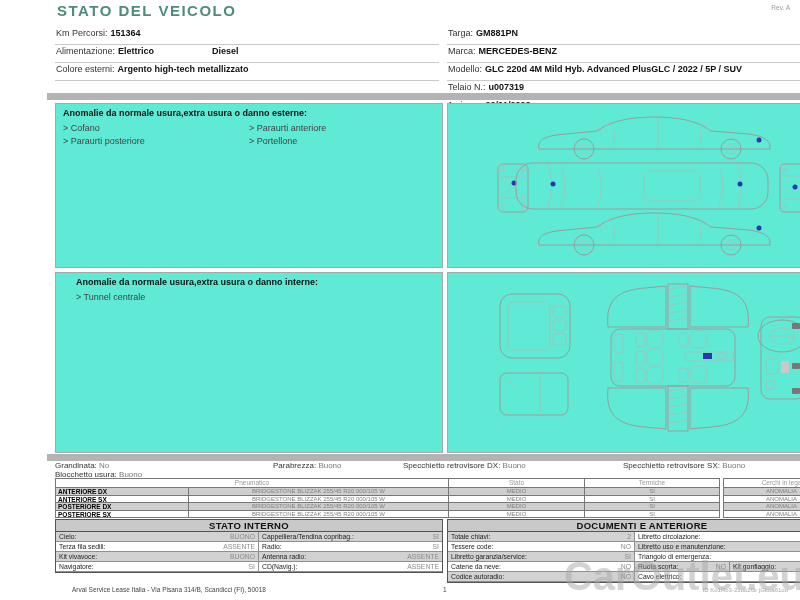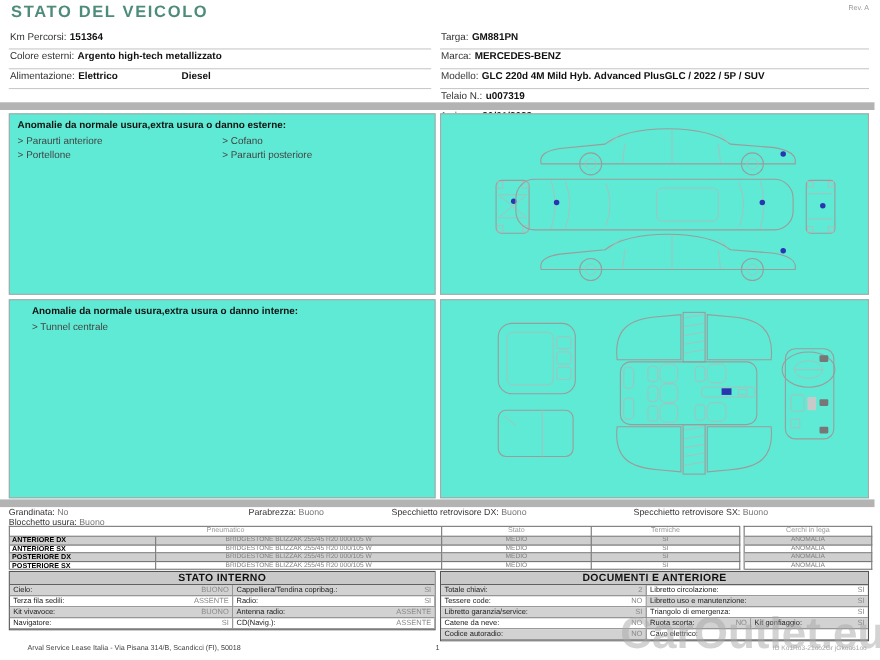--- a/index.html
+++ b/index.html
@@ -1,18 +1,18 @@
 <!DOCTYPE html>
 <html><head>
 <meta charset="utf-8">
 <style>
   * { margin:0; padding:0; box-sizing:border-box; }
   html,body { width:800px; height:600px; }
   body { position:relative; background:#fff; font-family:"Liberation Sans",sans-serif; color:#222; overflow:hidden; }
-  .abs { position:absolute; }
+  .abs { position:absolute;margin-left:47px; }
 
   #page-title { left:10px; top:2px; font-size:15px; font-weight:bold; color:#4d8c7b; letter-spacing:1.5px; }
   #rev-label { right:10px; top:4px; font-size:6.5px; color:#999; }
 
   .info-col { font-size:9px; }
   #info-left  { left:8px;  top:27px; width:384px; }
   #info-right { left:400px; top:27px; width:390px; }
   .inforow { border-bottom:1px solid #c9c9c9; padding:1px 1px 6px 1px; line-height:10px; color:#333; }
   .inforow .val { font-weight:bold; color:#111; margin-left:3px; }
   .inforow .val2 { font-weight:bold; color:#111; margin-left:58px; }
@@ -70,44 +70,44 @@
   .dot { fill:#2a35b0; stroke:none; }
 </style>
 </head>
 <body>
 
 <div class="abs" id="page-title">STATO DEL VEICOLO</div>
 <div class="abs" id="rev-label">Rev. A</div>
 
 <div class="abs info-col" id="info-left">
   <div class="inforow"><span class="lbl">Km Percorsi:</span><span class="val">151364</span></div>
+  <div class="inforow"><span class="lbl">Alimentazione:</span><span class="val">Elettrico</span><span class="val2">Diesel</span></div>
   <div class="inforow"><span class="lbl">Colore esterni:</span><span class="val">Argento high-tech metallizzato</span></div>
-  <div class="inforow"><span class="lbl">Alimentazione:</span><span class="val">Elettrico</span><span class="val2">Diesel</span></div>
 </div>
 
 <div class="abs info-col" id="info-right">
   <div class="inforow"><span class="lbl">Targa:</span><span class="val">GM881PN</span></div>
   <div class="inforow"><span class="lbl">Marca:</span><span class="val">MERCEDES-BENZ</span></div>
   <div class="inforow"><span class="lbl">Modello:</span><span class="val">GLC 220d 4M Mild Hyb. Advanced PlusGLC / 2022 / 5P / SUV</span></div>
   <div class="inforow"><span class="lbl">Telaio N.:</span><span class="val">u007319</span></div>
   <div class="inforow"><span class="lbl">1a imm.:</span><span class="val">20/01/2023</span></div>
 </div>
 
 <div class="abs band" id="band1"></div>
 
 <div class="abs panel" id="anom-ext">
   <div class="anom-title">Anomalie da normale usura,extra usura o danno esterne:</div>
   <div class="anom-cols">
     <div class="anom-col">
+      <div>&gt; Cofano</div>
+      <div>&gt; Paraurti posteriore</div>
+    </div>
+    <div class="anom-col">
       <div>&gt; Paraurti anteriore</div>
       <div>&gt; Portellone</div>
-    </div>
-    <div class="anom-col">
-      <div>&gt; Cofano</div>
-      <div>&gt; Paraurti posteriore</div>
     </div>
   </div>
 </div>
 
 <div class="abs panel" id="diag-ext">
   <svg viewBox="0 0 388 163" width="388" height="163">
     <g>
       <rect class="ln" x="50" y="60" width="30" height="48" rx="5"></rect>
       <line class="ln2" x1="52" y1="73" x2="78" y2="73"></line>
         <line class="ln2" x1="52" y1="94" x2="78" y2="94"></line>

